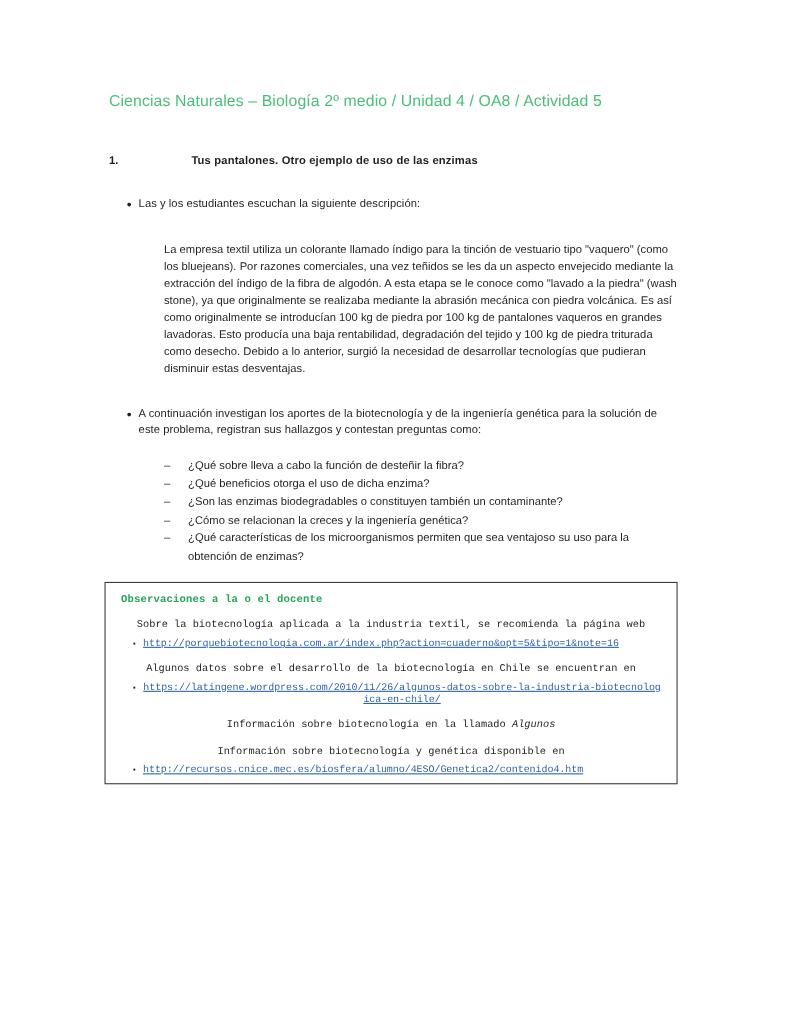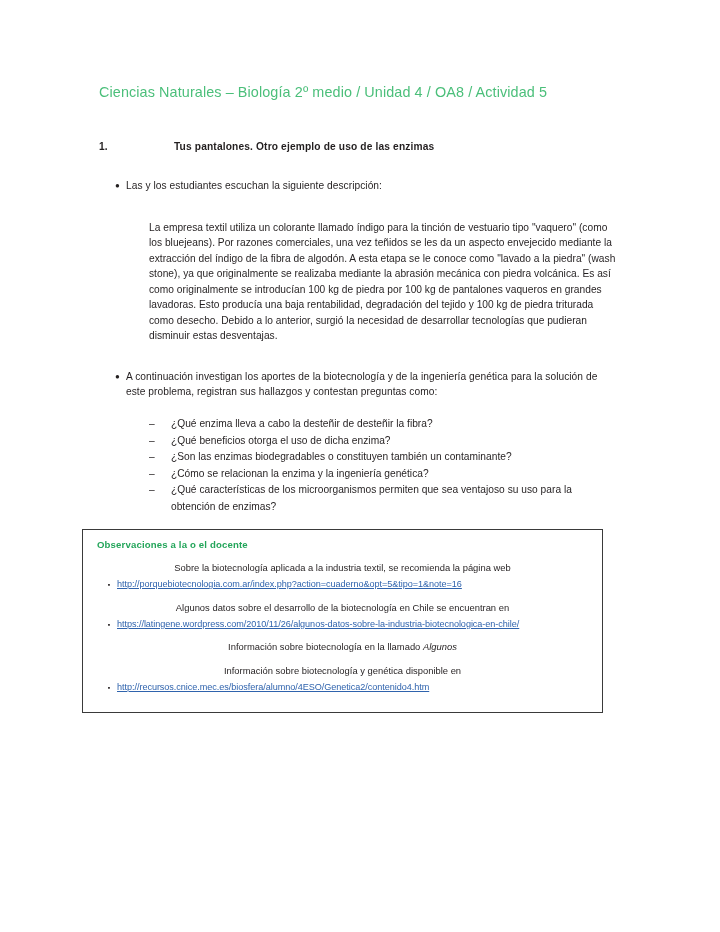--- a/index.html
+++ b/index.html
@@ -108,28 +108,29 @@
     width: 22px;
     flex: 0 0 22px;
   }
   .dash-item .txt {
     flex: 1;
   }
 
   
   .obs-box {
     position: absolute;
-    left: 82px;
+    left: 95px;
     top: 529px;
     width: 521px;
     height: 184px;
     box-sizing: border-box;
     border: 1px solid #3a3a3a;
     background: #ffffff;
     padding: 9px 14px 0 12px;
+    font-family: Liberation Mono, monospace;
   }
   .obs-title {
     font-size: 9.6px;
     font-weight: bold;
     color: #23a55a;
     letter-spacing: 0.15px;
     line-height: 1.3;
     margin: 0 0 0 2px;
   }
   .obs-group {
@@ -191,33 +192,33 @@
     <p class="indent-para">La empresa textil utiliza un colorante llamado índigo para la tinción de vestuario tipo "vaquero" (como los bluejeans). Por razones comerciales, una vez teñidos se les da un aspecto envejecido mediante la extracción del índigo de la fibra de algodón. A esta etapa se le conoce como "lavado a la piedra" (wash stone), ya que originalmente se realizaba mediante la abrasión mecánica con piedra volcánica. Es así como originalmente se introducían 100 kg de piedra por 100 kg de pantalones vaqueros en grandes lavadoras. Esto producía una baja rentabilidad, degradación del tejido y 100 kg de piedra triturada como desecho. Debido a lo anterior, surgió la necesidad de desarrollar tecnologías que pudieran disminuir estas desventajas.</p>
 
     <div class="bullet-l1">
       <span class="marker">●</span>
       <span class="txt">A continuación investigan los aportes de la biotecnología y de la ingeniería genética para la solución de este problema, registran sus hallazgos y contestan preguntas como:</span>
     </div>
 
     <div class="dash-list">
       <div class="dash-item">
         <span class="marker">–</span>
-        <span class="txt">¿Qué enzima lleva a cabo la desteñir de desteñir la fibra?</span>
+        <span class="txt">¿Qué sobre lleva a cabo la función de desteñir la fibra?</span>
       </div>
       <div class="dash-item">
         <span class="marker">–</span>
         <span class="txt">¿Qué beneficios otorga el uso de dicha enzima?</span>
       </div>
       <div class="dash-item">
         <span class="marker">–</span>
         <span class="txt">¿Son las enzimas biodegradables o constituyen también un contaminante?</span>
       </div>
       <div class="dash-item">
         <span class="marker">–</span>
-        <span class="txt">¿Cómo se relacionan la enzima y la ingeniería genética?</span>
+        <span class="txt">¿Cómo se relacionan la creces y la ingeniería genética?</span>
       </div>
       <div class="dash-item">
         <span class="marker">–</span>
         <span class="txt">¿Qué características de los microorganismos permiten que sea ventajoso su uso para la obtención de enzimas?</span>
       </div>
     </div>
 
   </div>
 
   <div class="obs-box">

